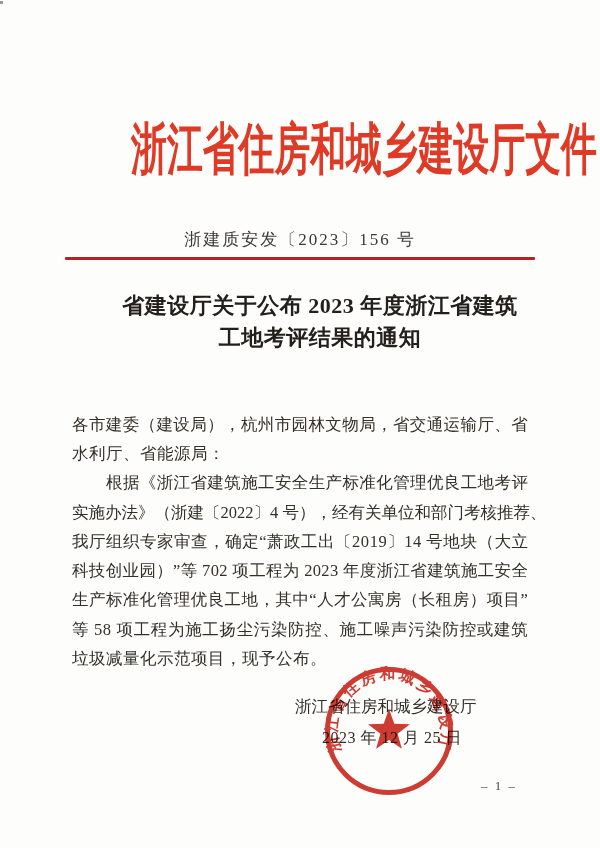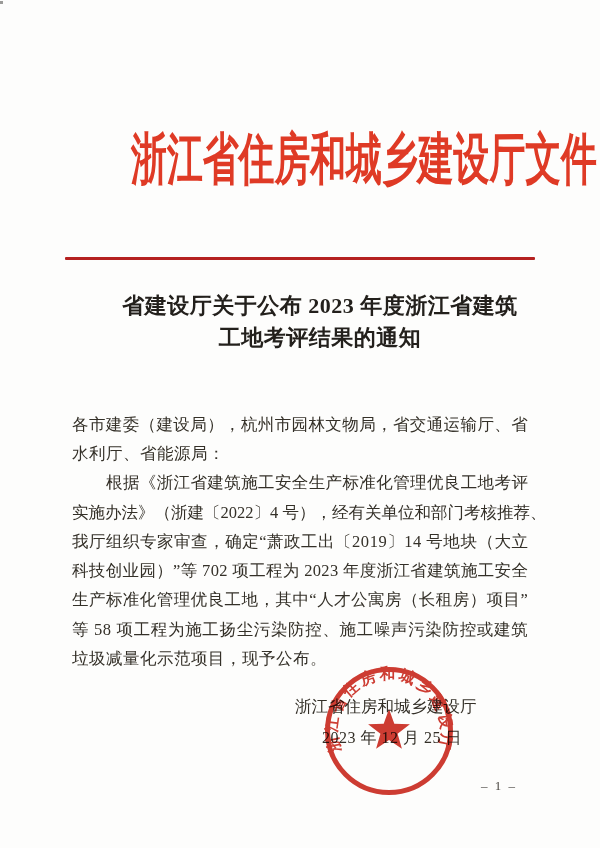--- a/index.html
+++ b/index.html
@@ -9,21 +9,21 @@
     font-family: "Liberation Serif", "DejaVu Serif", serif;
     overflow: hidden;
   }
   .page {
     position: relative;
     width: 600px; height: 848px;
     background: #fdfdfc;
   }
   
   .masthead {
-    position: absolute; top: 130px; left: 0;
+    position: absolute; top: 120px; left: 0;
     width: 600px; text-align: center;
     line-height: 58px; white-space: nowrap;
   }
   .masthead .inner {
     display: inline-block;
     font-size: 56px; font-weight: 700;
     color: var(--header-red, #df3a25);
     transform: scaleX(0.64);
     transform-origin: center;
     letter-spacing: 0px;
@@ -103,20 +103,21 @@
 <body>
 
 <div class="page">
 
   <div class="speck"></div>
 
   <div class="masthead">
     <span class="inner">浙江省住房和城乡建设厅文件</span>
   </div>
 
+  <div class="docno">浙建质安发〔2023〕156 号</div>
 
   <div class="redline"></div>
 
   <div class="title">
     <div>省建设厅关于公布 2023 年度浙江省建筑</div>
     <div>工地考评结果的通知</div>
   </div>
 
   <div class="bodytext">
     <div class="bline fill">

